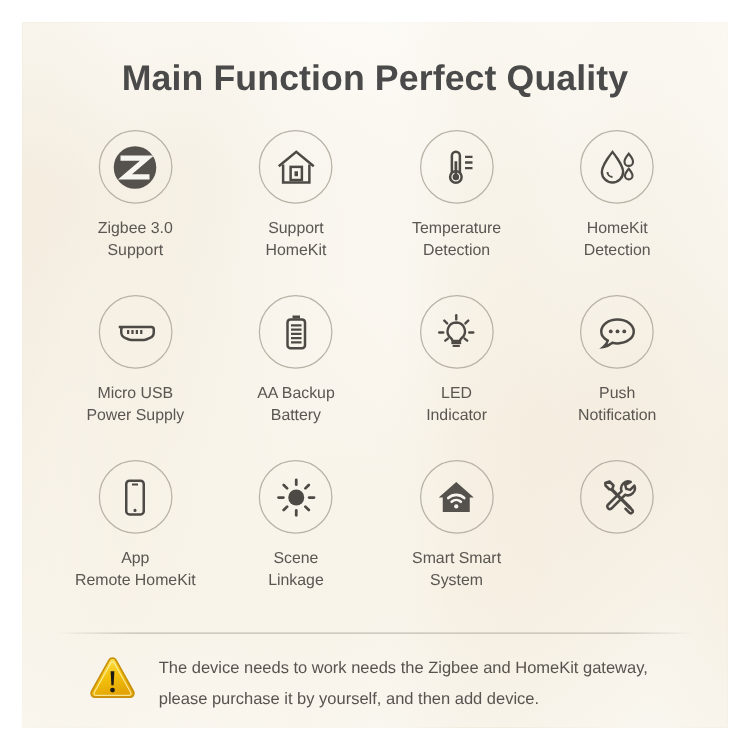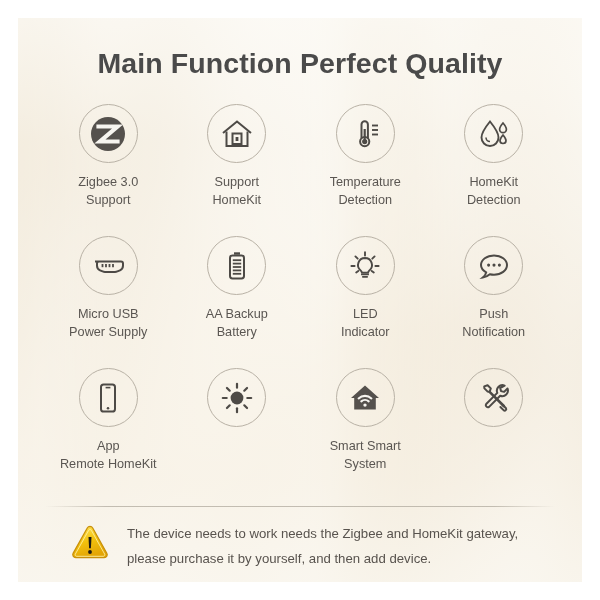--- a/index.html
+++ b/index.html
@@ -325,20 +325,22 @@
             <path d="M19 4.8 v3.9"></path>
             <path d="M19 29.3 v3.9"></path>
             <path d="M4.8 19 h3.9"></path>
             <path d="M29.3 19 h3.9"></path>
             <path d="M8.95 8.95 l2.75 2.75"></path>
             <path d="M26.3 26.3 l2.75 2.75"></path>
             <path d="M29.05 8.95 l-2.75 2.75"></path>
             <path d="M11.7 26.3 l-2.75 2.75"></path>
           </svg>
         </div>
+        <div class="feature-label">Scene
+Linkage</div>
       </div>
 
       <div class="feature">
         <div class="icon-circle">
           <svg width="38" height="38" viewBox="0 0 38 38">
             <path d="M19 6.5 L33 19 h-3.2 v11.5 H8.2 V19 H5 Z" fill="#55514d"></path>
             <g fill="none" stroke="#f7f5f0" stroke-width="2.1" stroke-linecap="round">
               <path d="M12.6 19.4 a9.4 9.4 0 0 1 12.8 0"></path>
               <path d="M15.3 22.4 a5.6 5.6 0 0 1 7.4 0"></path>
             </g>

